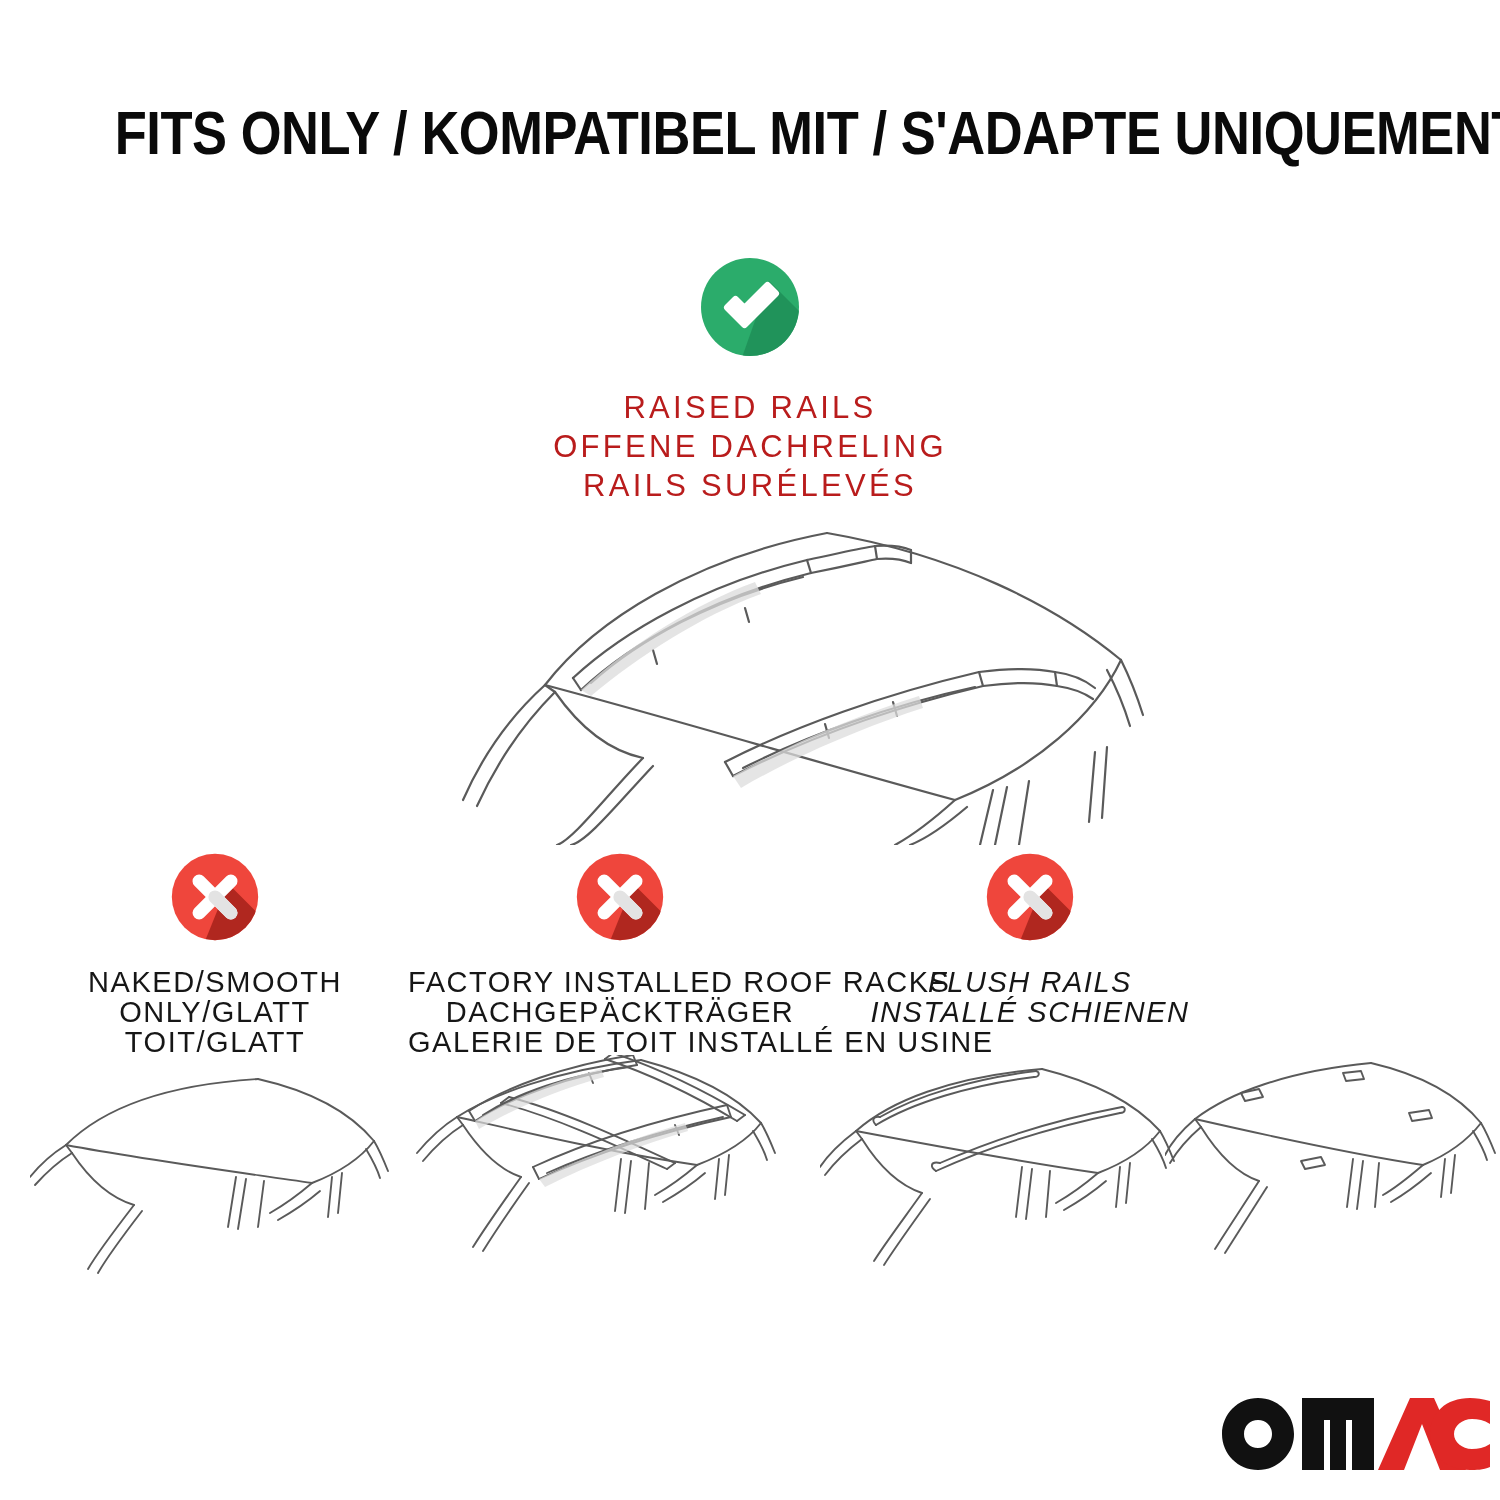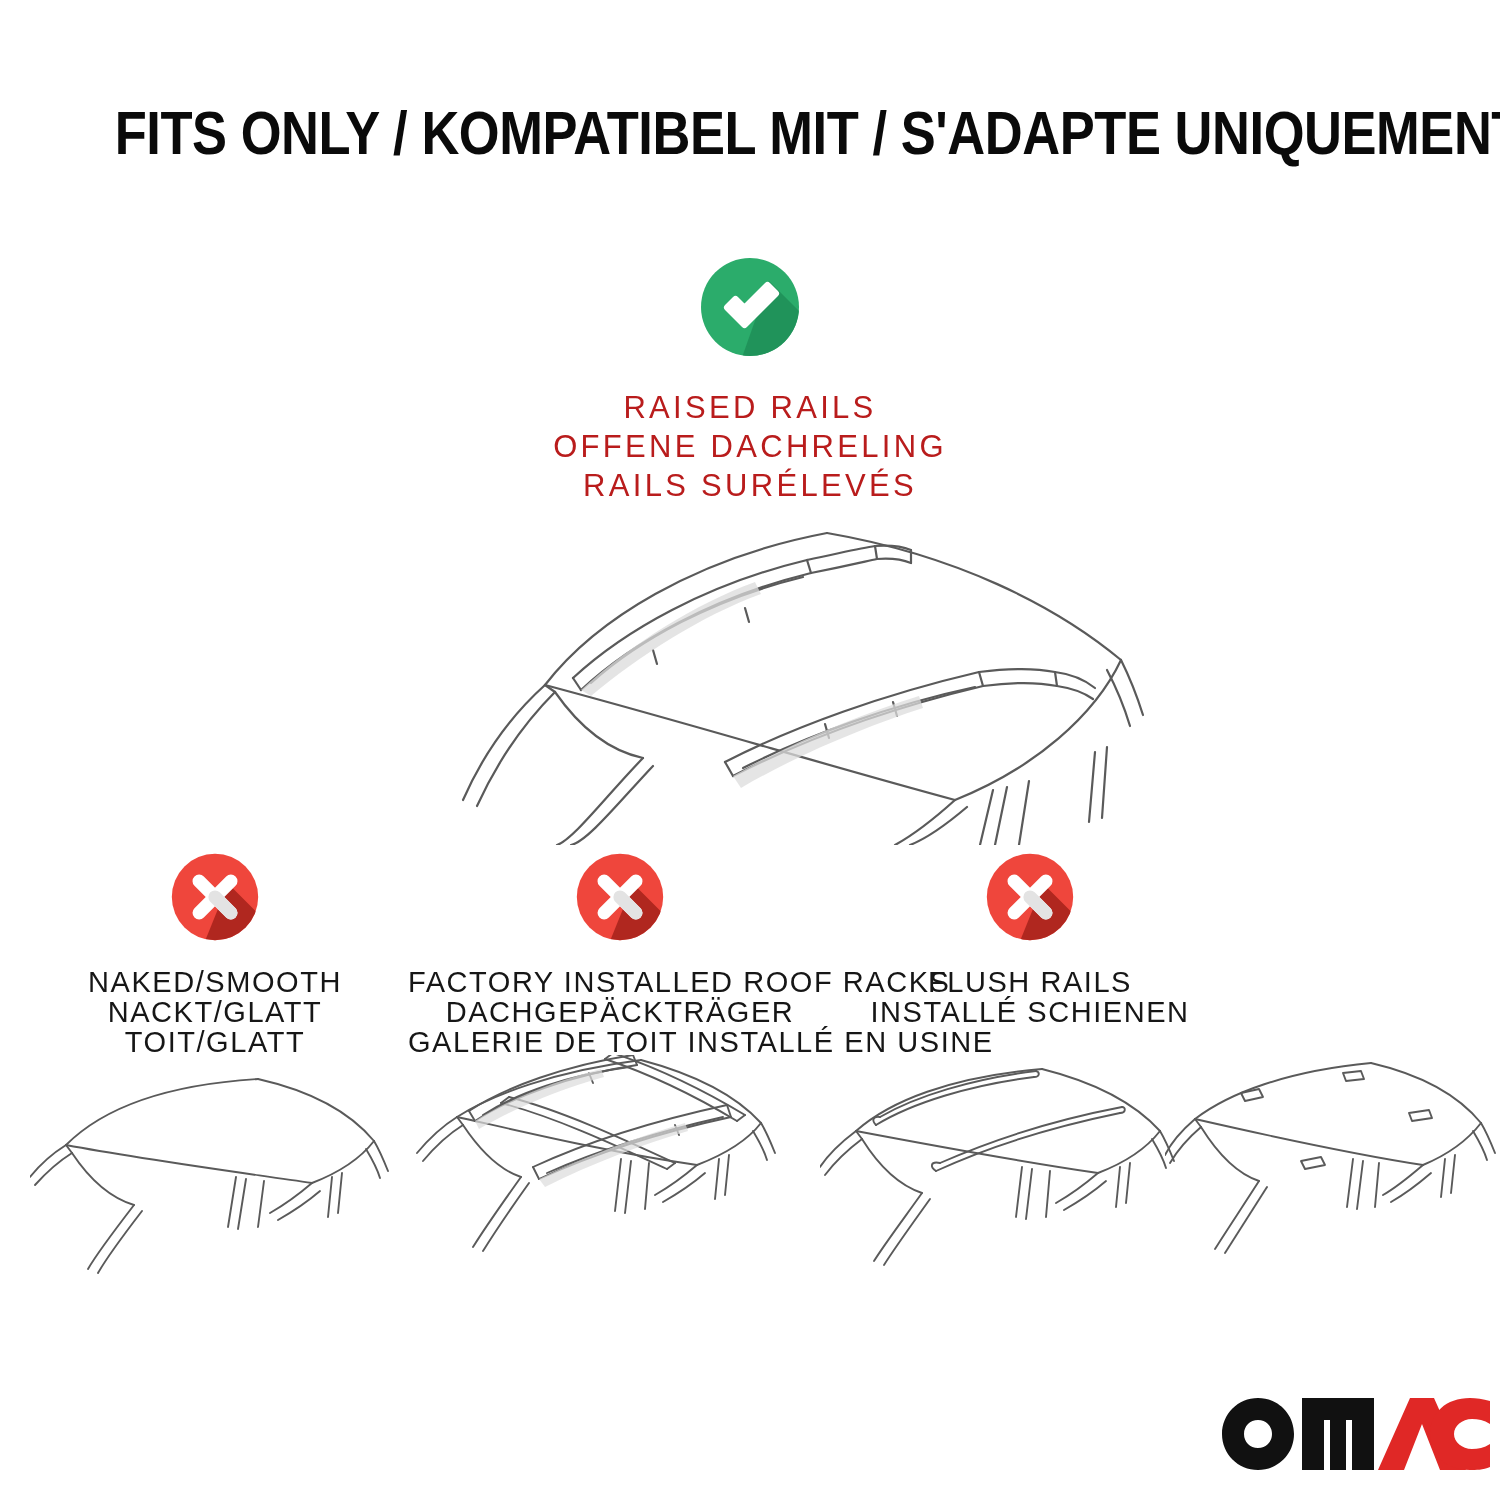--- a/index.html
+++ b/index.html
@@ -78,21 +78,21 @@
     width: 1500px;
     height: 250px;
   }
   .col {
     position: absolute;
     top: 0;
     text-align: center;
   }
   .col-0 { left: 20px;   width: 390px; }
   .col-1 { left: 408px;  width: 424px; }
-  .col-2 { left: 845px;  width: 370px; }
+  .col-2 { left: 845px;  width: 370px; font-style: italic; }
   .col-3 { left: 1210px; width: 280px; }
 
   .col .lbl {
     font-family: "Liberation Sans", sans-serif;
     font-weight: 400;
     font-size: 29px;
     line-height: 30px;
     letter-spacing: 1.55px;
     color: #161616;
     white-space: nowrap;
@@ -227,21 +227,21 @@
         <path d="M74 44 L118 88 L118 118 L44 118 Z" fill="#A8231C" opacity="0.9"></path>
       </g>
       <g stroke="#FFFFFF" stroke-width="15" stroke-linecap="round">
         <line x1="41" y1="41" x2="77" y2="77"></line>
         <line x1="77" y1="41" x2="41" y2="77"></line>
       </g>
       <line x1="59" y1="59" x2="77" y2="77" stroke="#E3E3E3" stroke-width="15" stroke-linecap="round"></line>
     </svg>
     <div class="labels">
       <div class="lbl">NAKED/SMOOTH</div>
-      <div class="lbl">NACKT/GLATT</div>
+      <div class="lbl">ONLY/GLATT</div>
       <div class="lbl">TOIT/GLATT</div>
     </div>
   </div>
 
   <div class="col col-1">
     <svg class="icon-circle" width="104" height="104" viewBox="0 0 118 118">
       <defs>
           <clipPath id="rclip1">
             <circle cx="59" cy="59" r="49"></circle>
           </clipPath>

